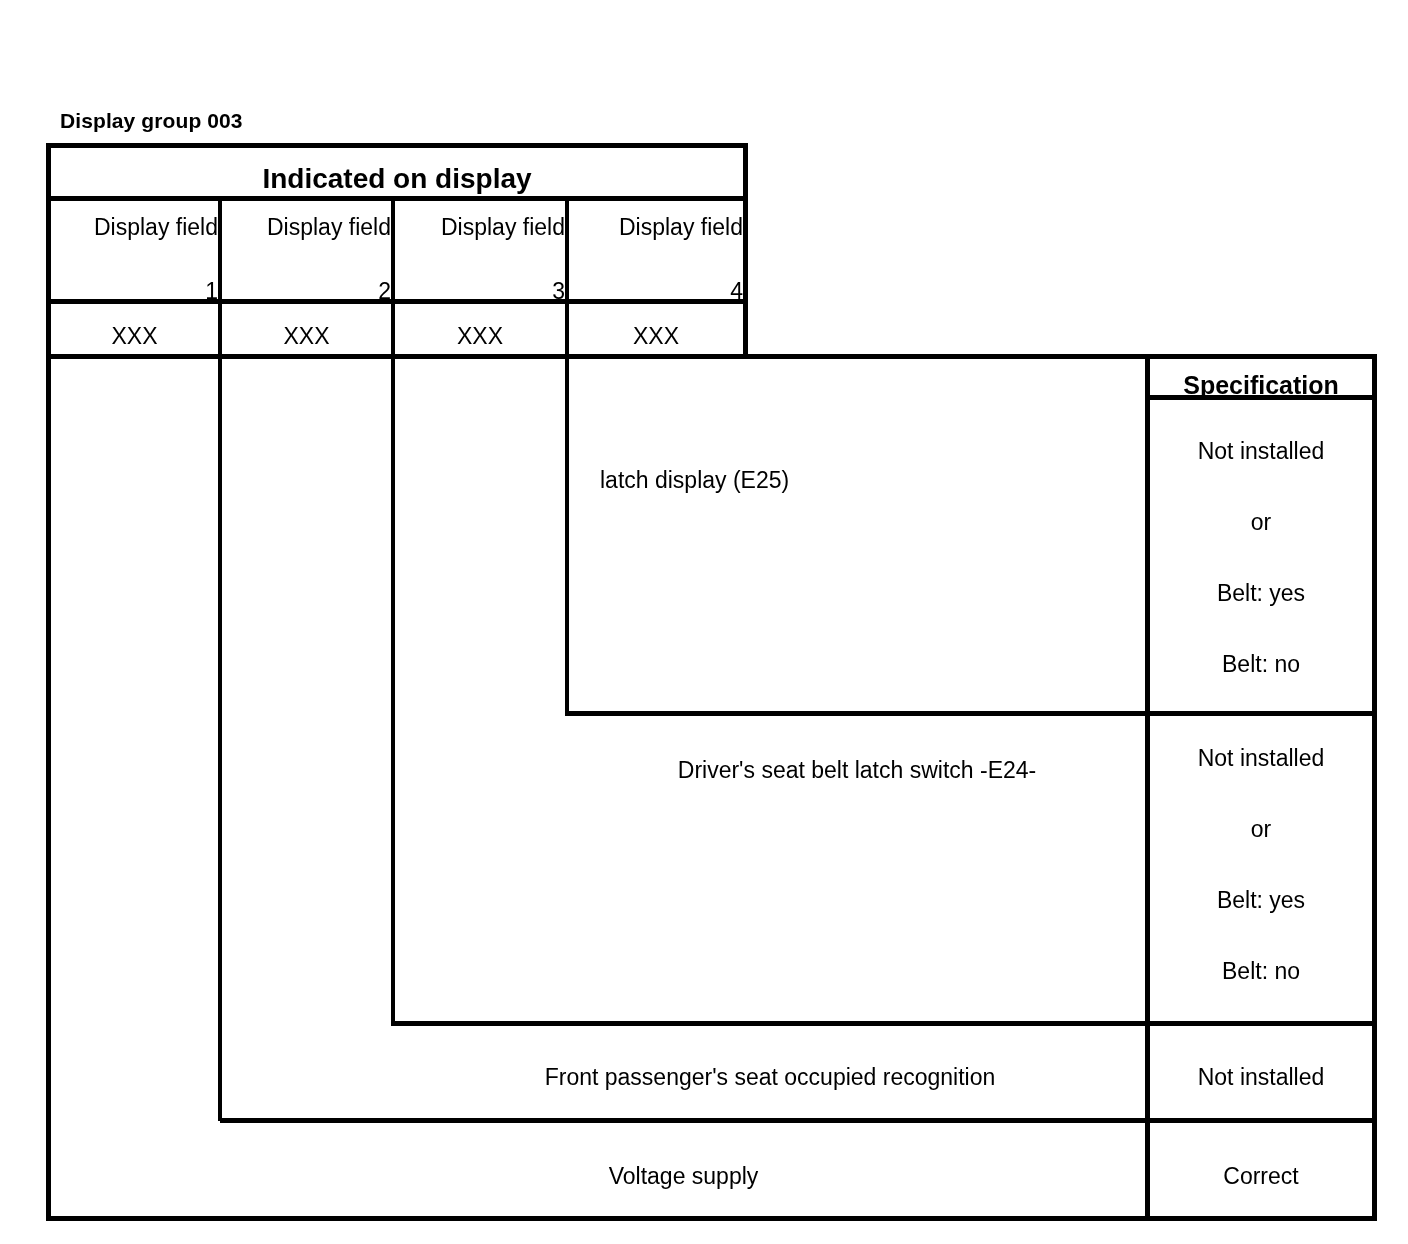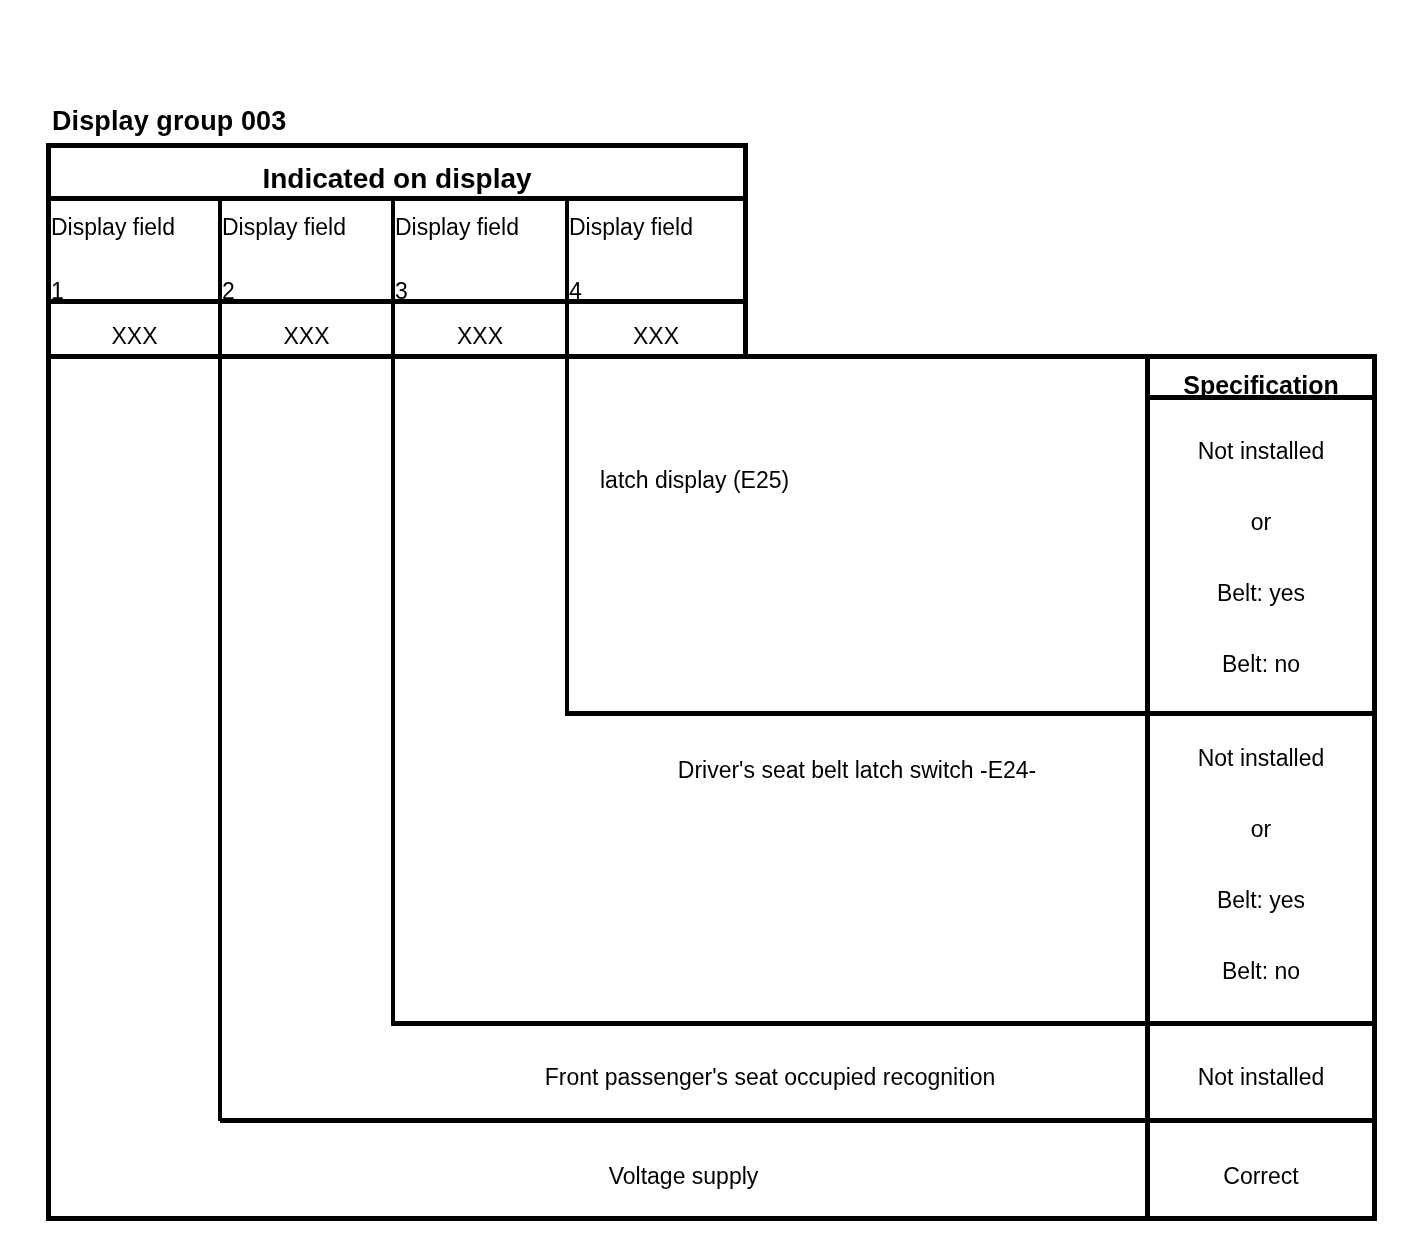--- a/index.html
+++ b/index.html
@@ -12,23 +12,23 @@
     height: 1244px;
     position: relative;
     font-family: "Liberation Sans", sans-serif;
     color: #000000;
     overflow: hidden;
   }
 
   
   #title-block {
     position: absolute;
-    left: 52px;
+    left: 60px;
     top: 26px;
-    font-size: 27px;
+    font-size: 21px;
     font-weight: bold;
     line-height: 38px;
     letter-spacing: 0.1px;
     white-space: pre;
   }
   #title-block div { white-space: pre; }
 
   
   .h-rule, .v-rule {
     position: absolute;
@@ -42,21 +42,21 @@
     align-items: center;
     justify-content: center;
     text-align: center;
     font-size: 23px;
     line-height: 34px;
     white-space: pre-line;
     margin-top: 7px;
   }
   .cell.bold { font-weight: bold; }
   .cell.big  { font-size: 28px; font-weight: bold; }
-  .cell.top-al { align-items: flex-start; gap: 30px; }
+  .cell.top-al { align-items: flex-end; gap: 30px; }
 
   .spec-stack {
     position: absolute;
     display: flex;
     flex-direction: column;
     align-items: center;
     text-align: center;
     font-size: 23px;
   }
   .spec-stack > span { display: block; }

